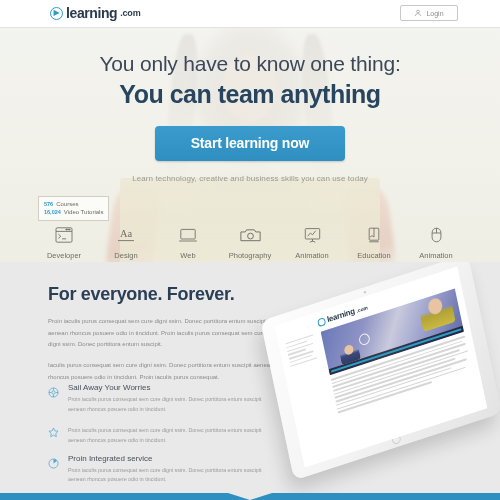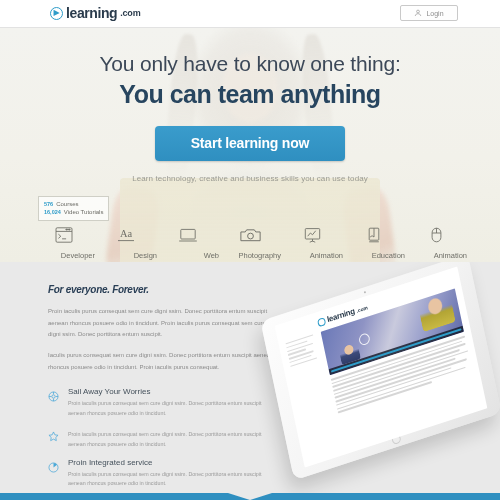--- a/index.html
+++ b/index.html
@@ -123,37 +123,37 @@
   }
   .stats-row { display: flex; align-items: baseline; gap: 3px; white-space: nowrap; }
   .stats-num { font-size: 5.5px; color: #2e9cc9; font-weight: bold; }
   .stats-lbl { font-size: 6px; color: #6c6c66; }
 
   
   .cats {
     position: absolute; left: 0; right: 0; top: 196px; z-index: 6;
     display: flex; justify-content: center; gap: 0;
   }
-  .cat { width: 62px; text-align: right; cursor: pointer; }
+  .cat { width: 62px; text-align: center; cursor: pointer; }
   .cat-icon { height: 22px; display:flex; align-items:center; justify-content:center; }
   .cat-label { margin-top: 5px; font-size: 7.5px; color: #6f6f68; }
 
   
   .features {
     position: relative;
     height: 231px;
     background: #e9e9e9;
     overflow: hidden;
   }
   .features-inner { position: relative; z-index: 4; padding: 22px 0 0 48px; width: 250px; }
-  .sec-title { font-size: 10px; font-weight: bold; color: #2a3f56; letter-spacing: -0.3px; font-style: italic; }
+  .sec-title { font-size: 18px; font-weight: bold; color: #2a3f56; letter-spacing: -0.3px; }
   .sec-para { margin-top: 11px; font-size: 6px; line-height: 1.95; color: #8b8b8b; width: 228px; }
   .sec-para.second { margin-top: 9px; }
 
-  .flist { margin-top: 14px; }
+  .flist { margin-top: 0; }
   .fitem { display: flex; gap: 7px; margin-bottom: 8px; }
   .fitem-icon { flex: 0 0 13px; padding-top: 1px; }
   .fitem-title { font-size: 8px; color: #45515c; font-weight: normal; }
   .fitem-desc { margin-top: 3px; font-size: 5.3px; line-height: 1.85; color: #9a9a9a; width: 205px; }
 
   
   .tablet-wrap {
     position: absolute; right: -14px; top: 14px; z-index: 5;
     width: 250px; height: 200px;
   }

